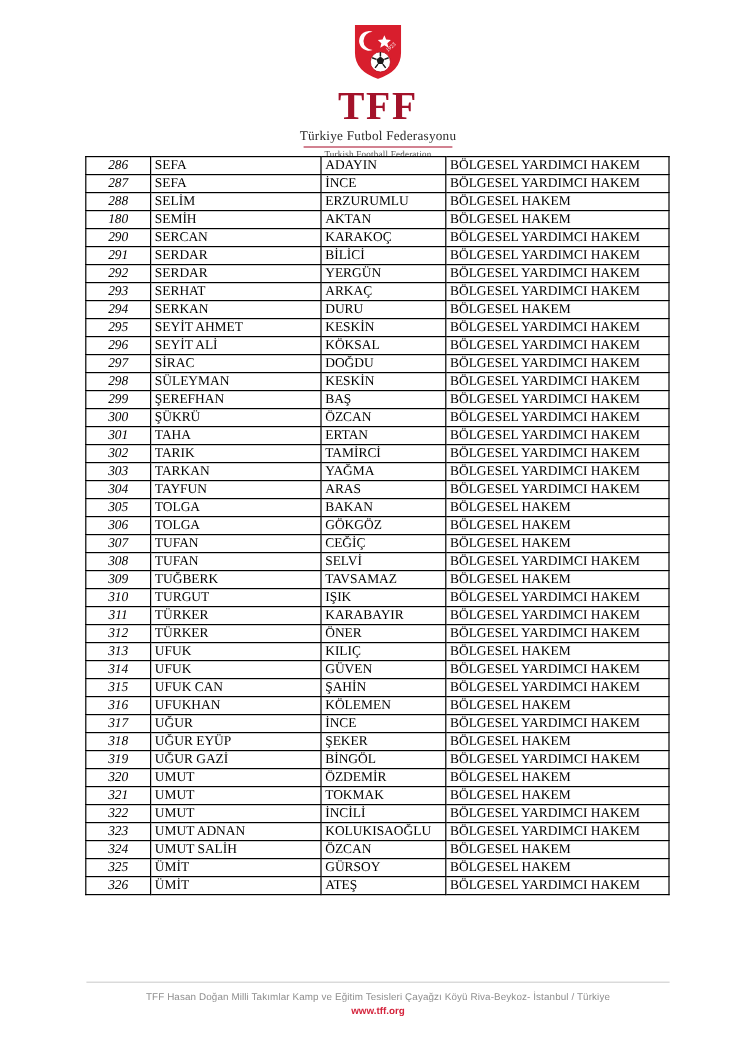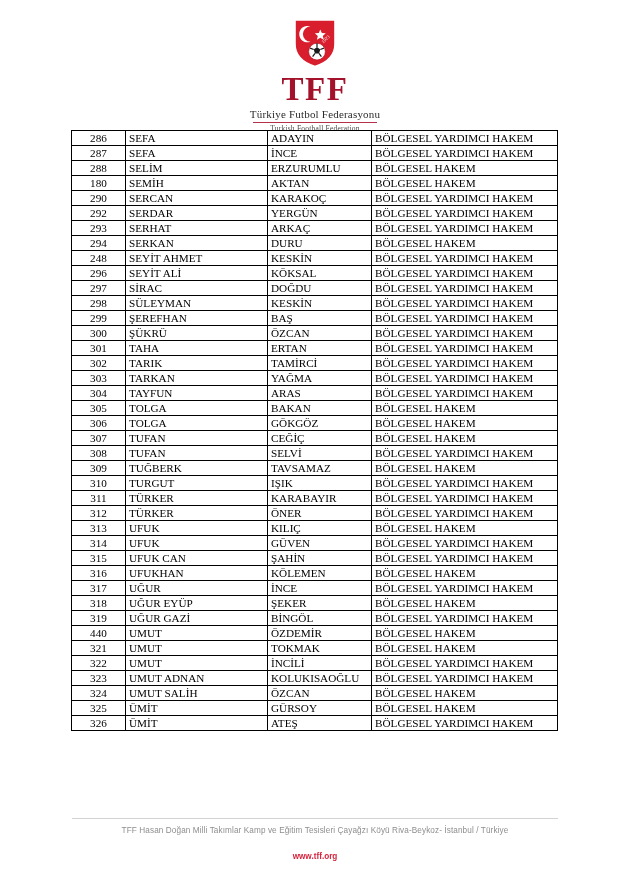--- a/index.html
+++ b/index.html
@@ -80,20 +80,21 @@
     font-family: "Liberation Serif", serif;
     font-size: 11.2px;
     line-height: 14px;
     color: #000000;
     white-space: nowrap;
     overflow: hidden;
   }
   #roster-table td.idx {
     text-align: center;
     padding: 0;
+    font-style: italic;
   }
 
   
   #page-footer {
     position: absolute;
     left: 0;
     top: 818px;
     width: 630px;
     text-align: center;
     font-family: "Liberation Sans", sans-serif;
@@ -108,21 +109,21 @@
     font-size: 8.2px;
     color: #8e8e8e;
     line-height: 11px;
     letter-spacing: 0.1px;
   }
   #footer-site {
     font-size: 8.2px;
     font-weight: bold;
     color: #d4243c;
     line-height: 12px;
-    margin-top: 15px;
+    margin-top: 1px;
   }
 </style>
 </head>
 <body>
 
 <div id="letterhead">
 
   <div id="crest-wrap">
     <svg id="crest-svg" width="44" height="50" viewBox="0 0 44 50" xmlns="http://www.w3.org/2000/svg">
       <path d="M2 2 H42 V26 C42 38 33 45 22 48.5 C11 45 2 38 2 26 Z" fill="#d81E2D" stroke="#ffffff" stroke-width="1.6"></path>
@@ -173,39 +174,45 @@
         <td>AKTAN</td>
         <td>BÖLGESEL HAKEM</td>
       </tr>
       <tr>
         <td class="idx">290</td>
         <td>SERCAN</td>
         <td>KARAKOÇ</td>
         <td>BÖLGESEL YARDIMCI HAKEM</td>
       </tr>
       <tr>
+        <td class="idx">291</td>
+        <td>SERDAR</td>
+        <td>BİLİCİ</td>
+        <td>BÖLGESEL YARDIMCI HAKEM</td>
+      </tr>
+      <tr>
         <td class="idx">292</td>
         <td>SERDAR</td>
         <td>YERGÜN</td>
         <td>BÖLGESEL YARDIMCI HAKEM</td>
       </tr>
       <tr>
         <td class="idx">293</td>
         <td>SERHAT</td>
         <td>ARKAÇ</td>
         <td>BÖLGESEL YARDIMCI HAKEM</td>
       </tr>
       <tr>
         <td class="idx">294</td>
         <td>SERKAN</td>
         <td>DURU</td>
         <td>BÖLGESEL HAKEM</td>
       </tr>
       <tr>
-        <td class="idx">248</td>
+        <td class="idx">295</td>
         <td>SEYİT AHMET</td>
         <td>KESKİN</td>
         <td>BÖLGESEL YARDIMCI HAKEM</td>
       </tr>
       <tr>
         <td class="idx">296</td>
         <td>SEYİT ALİ</td>
         <td>KÖKSAL</td>
         <td>BÖLGESEL YARDIMCI HAKEM</td>
       </tr>
@@ -341,21 +348,21 @@
         <td>ŞEKER</td>
         <td>BÖLGESEL HAKEM</td>
       </tr>
       <tr>
         <td class="idx">319</td>
         <td>UĞUR GAZİ</td>
         <td>BİNGÖL</td>
         <td>BÖLGESEL YARDIMCI HAKEM</td>
       </tr>
       <tr>
-        <td class="idx">440</td>
+        <td class="idx">320</td>
         <td>UMUT</td>
         <td>ÖZDEMİR</td>
         <td>BÖLGESEL HAKEM</td>
       </tr>
       <tr>
         <td class="idx">321</td>
         <td>UMUT</td>
         <td>TOKMAK</td>
         <td>BÖLGESEL HAKEM</td>
       </tr>

